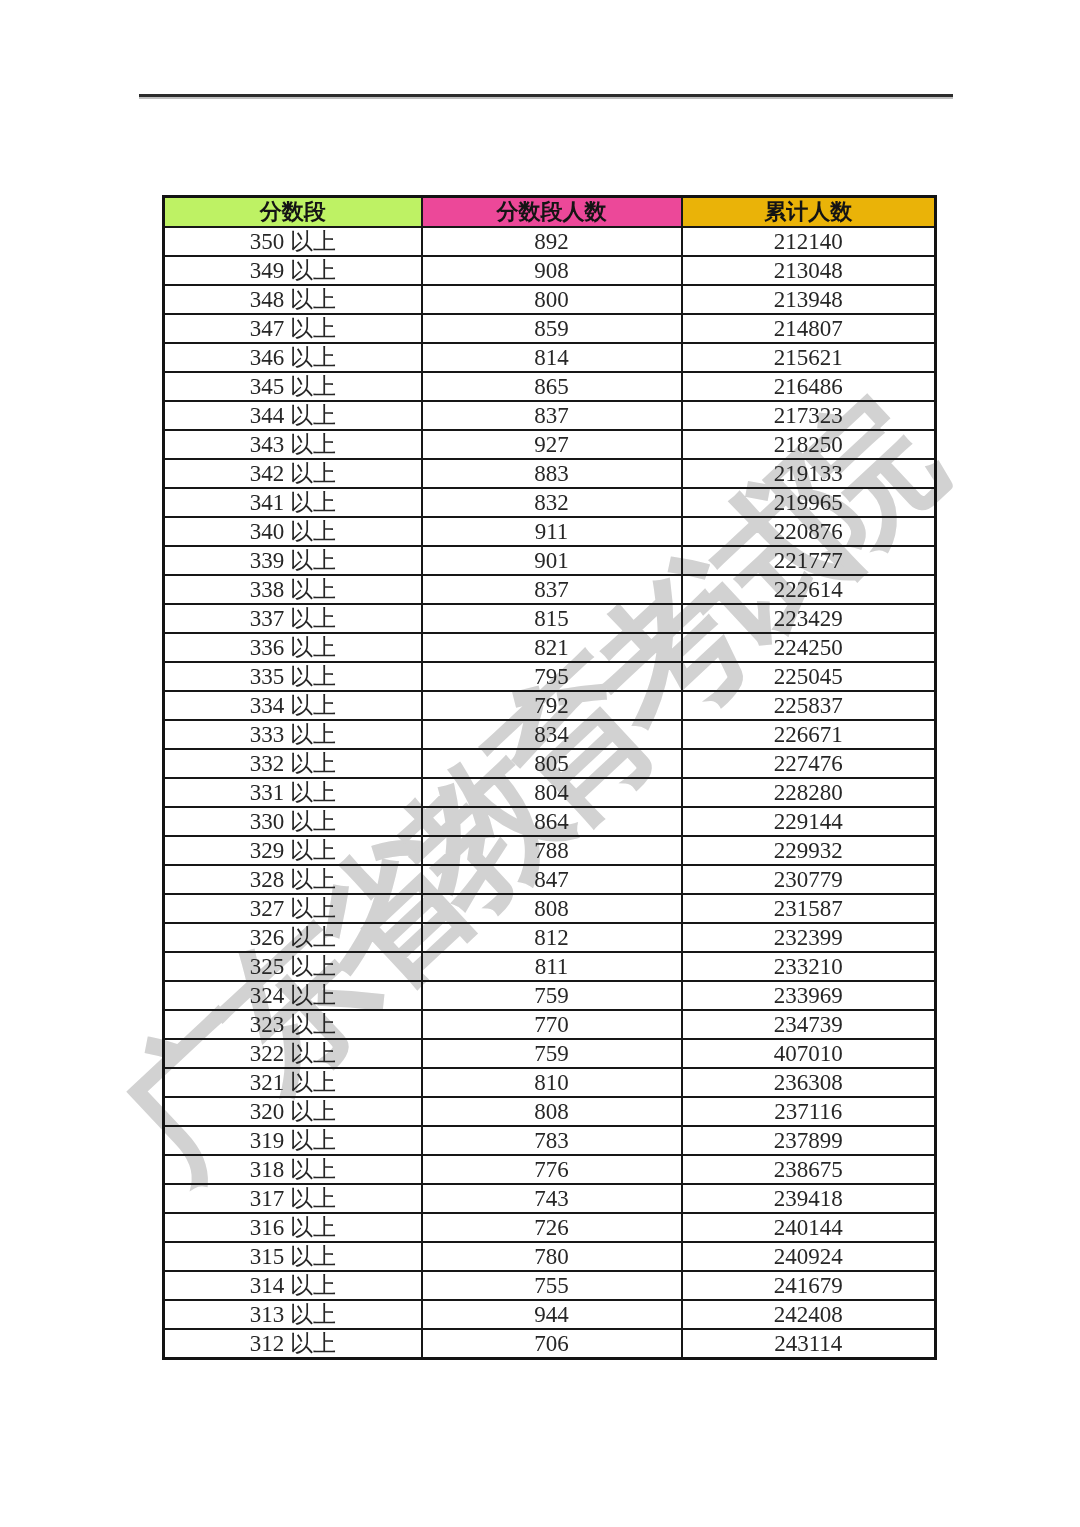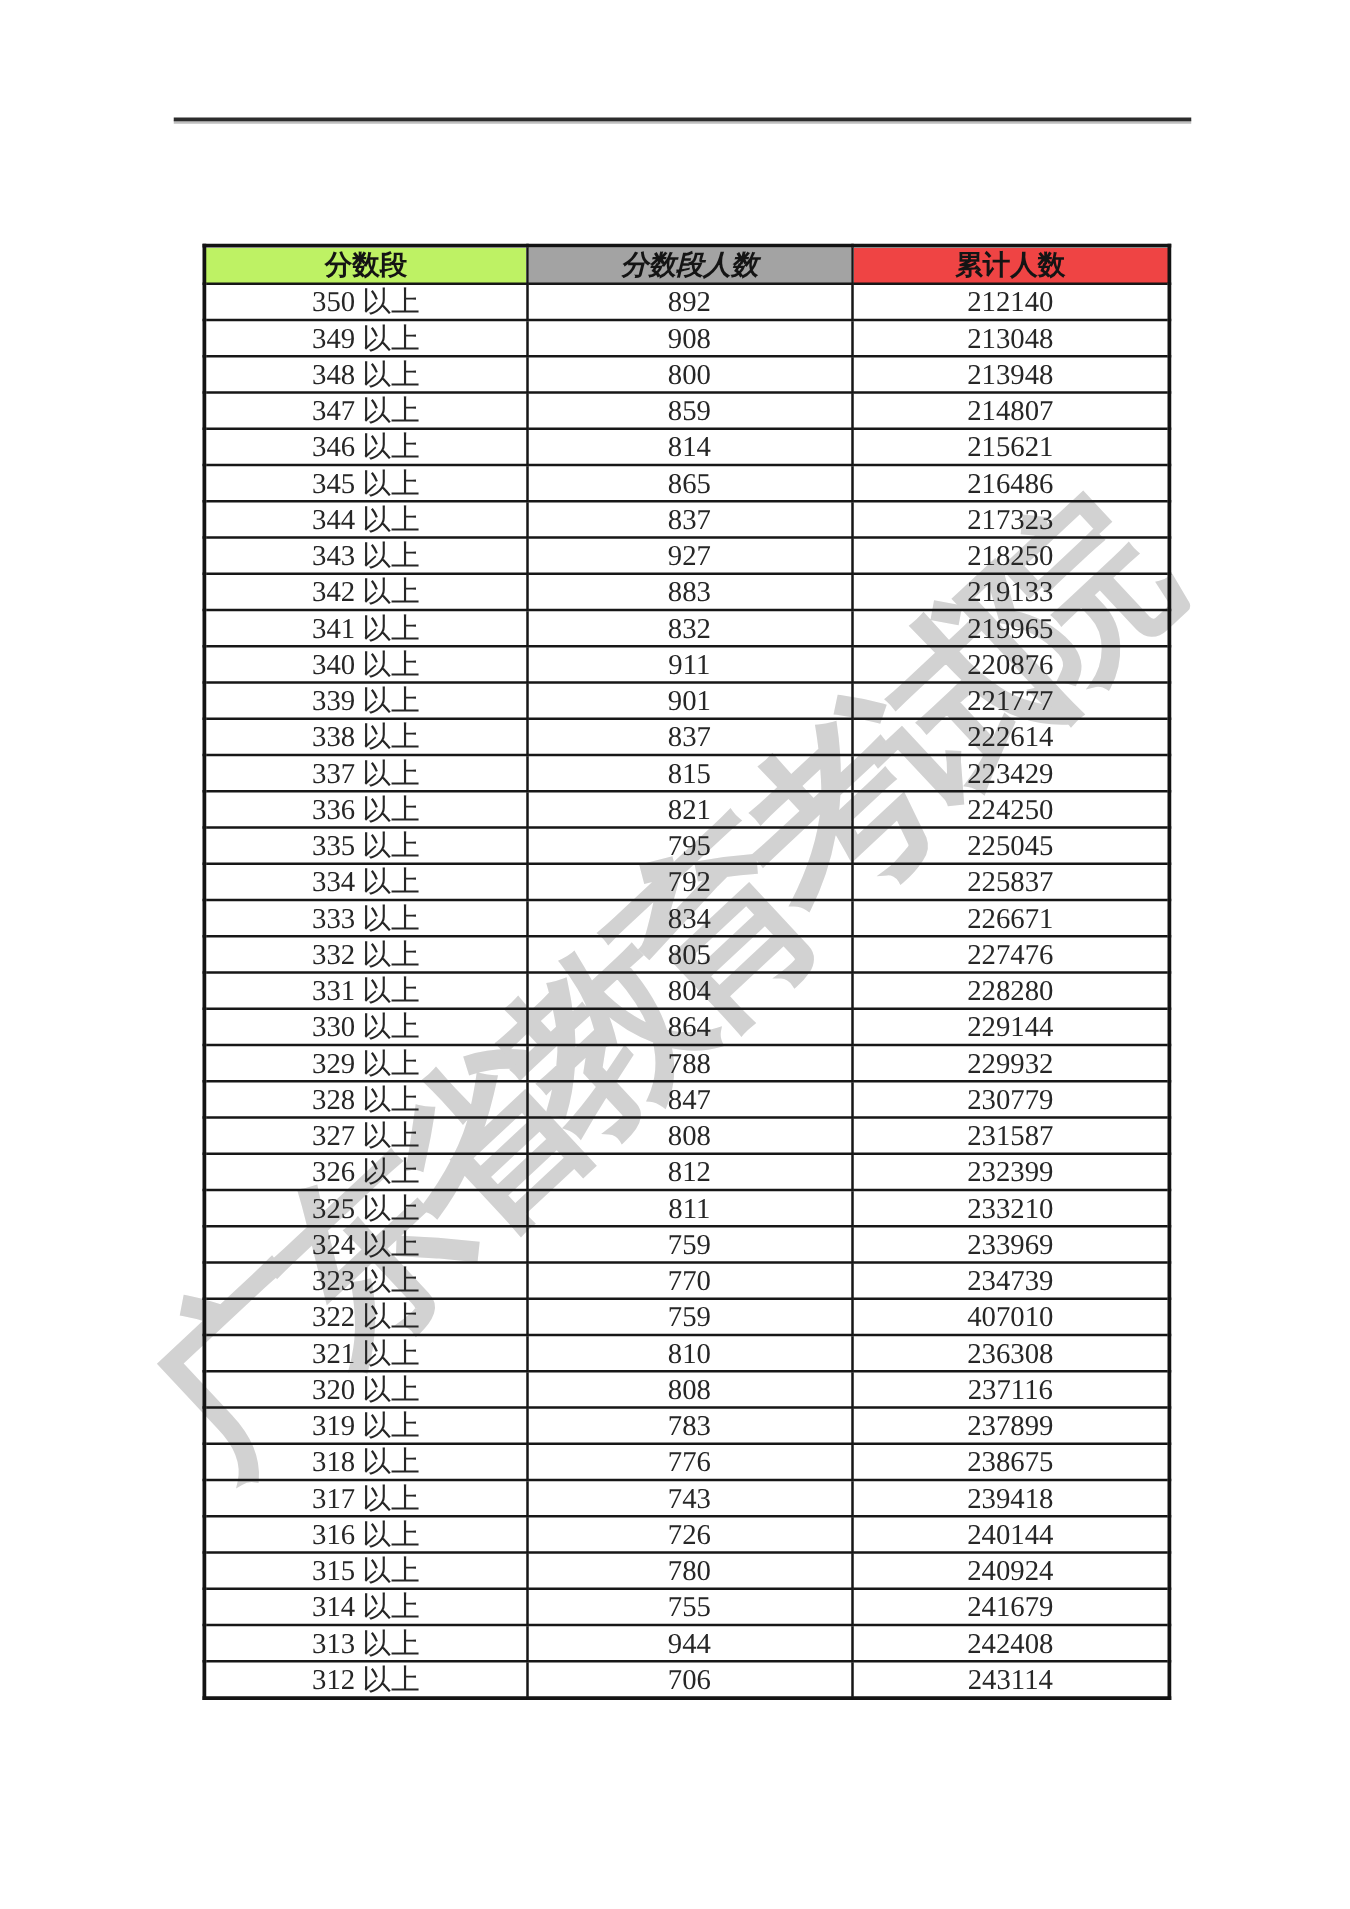--- a/index.html
+++ b/index.html
@@ -84,22 +84,22 @@
 
   <table class="score-table">
     <colgroup>
       <col class="c1">
         <col class="c2">
         <col class="c3">
     </colgroup>
     <thead>
       <tr>
         <th style="background: #bef264;">分数段</th>
-        <th style="background: #a3a3a3; font-style: italic;">分数段人数</th>
-        <th style="background: #ef4444;">累计人数</th>
+        <th style="background: #ec4899;">分数段人数</th>
+        <th style="background: #eab308;">累计人数</th>
       </tr>
     </thead>
     <tbody>
         <tr>
           <td>350 以上</td>
           <td>892</td>
           <td>212140</td>
         </tr>
         <tr>
           <td>349 以上</td>

